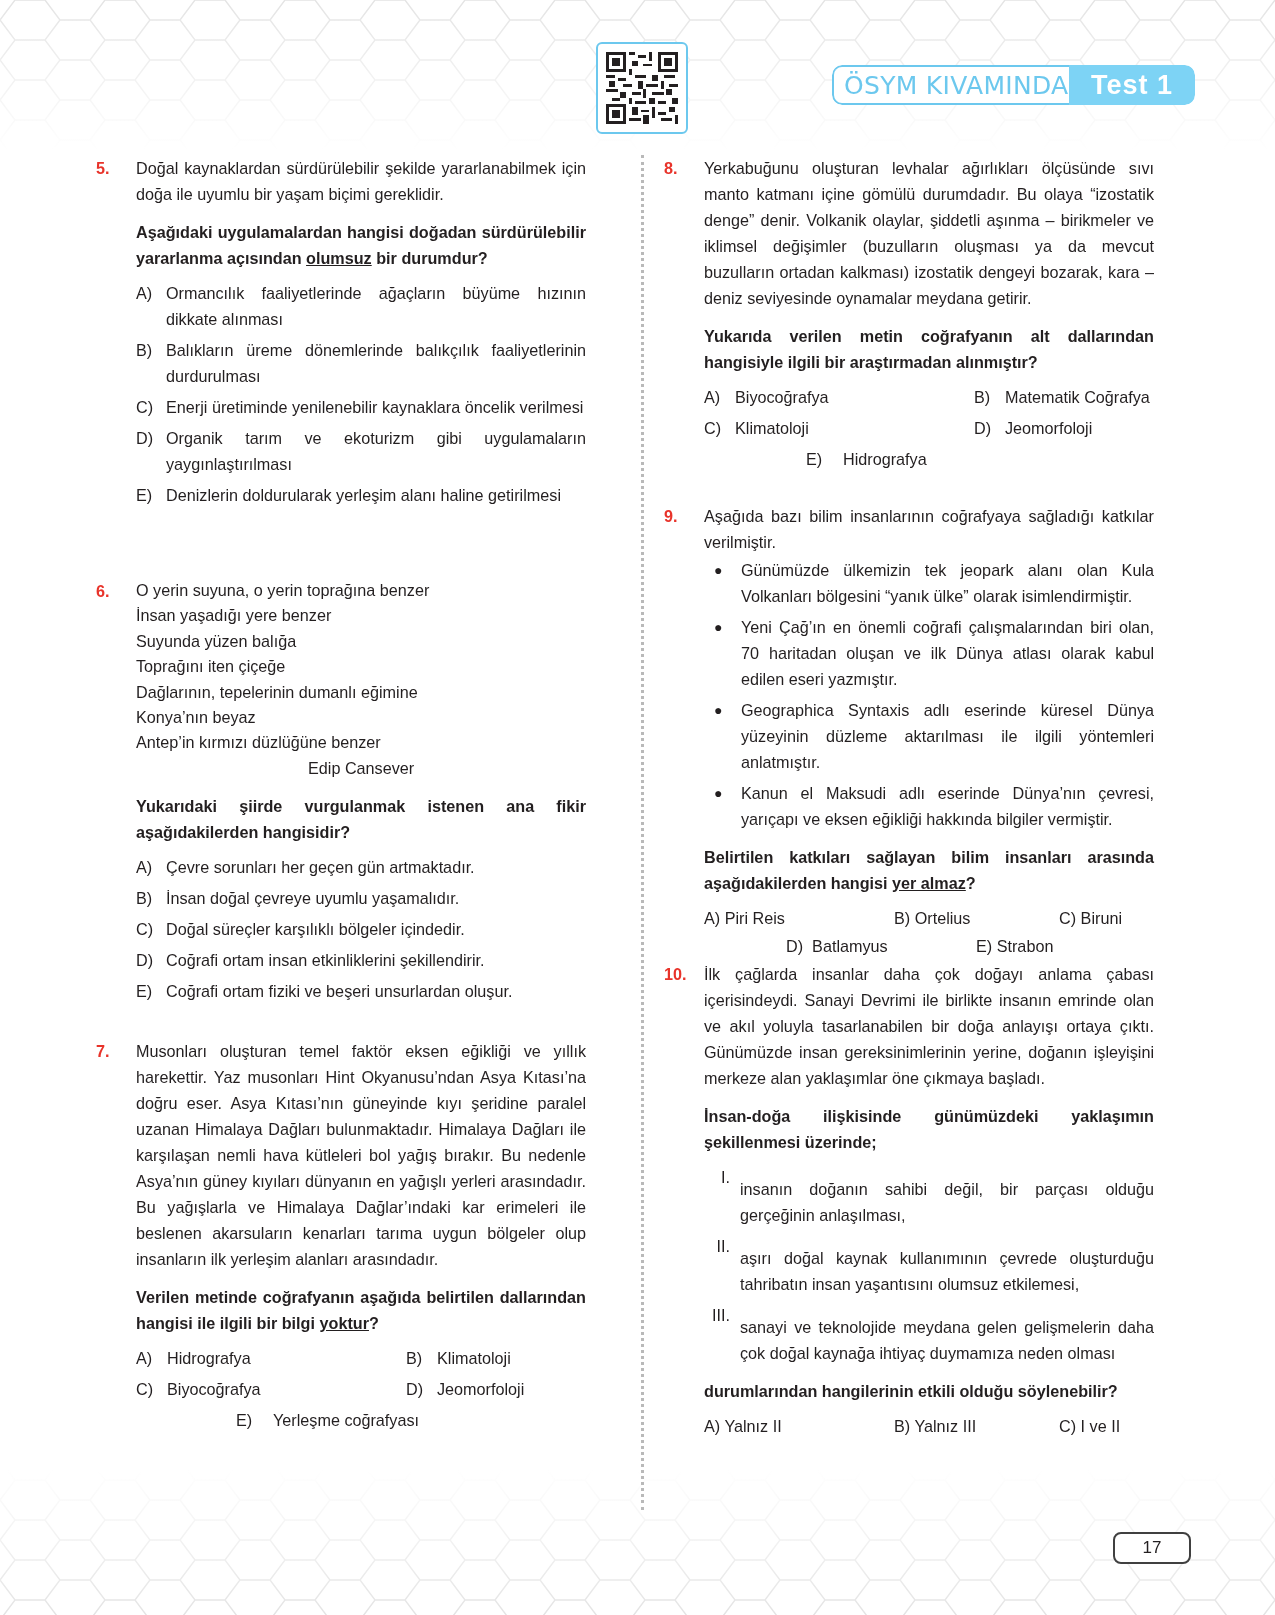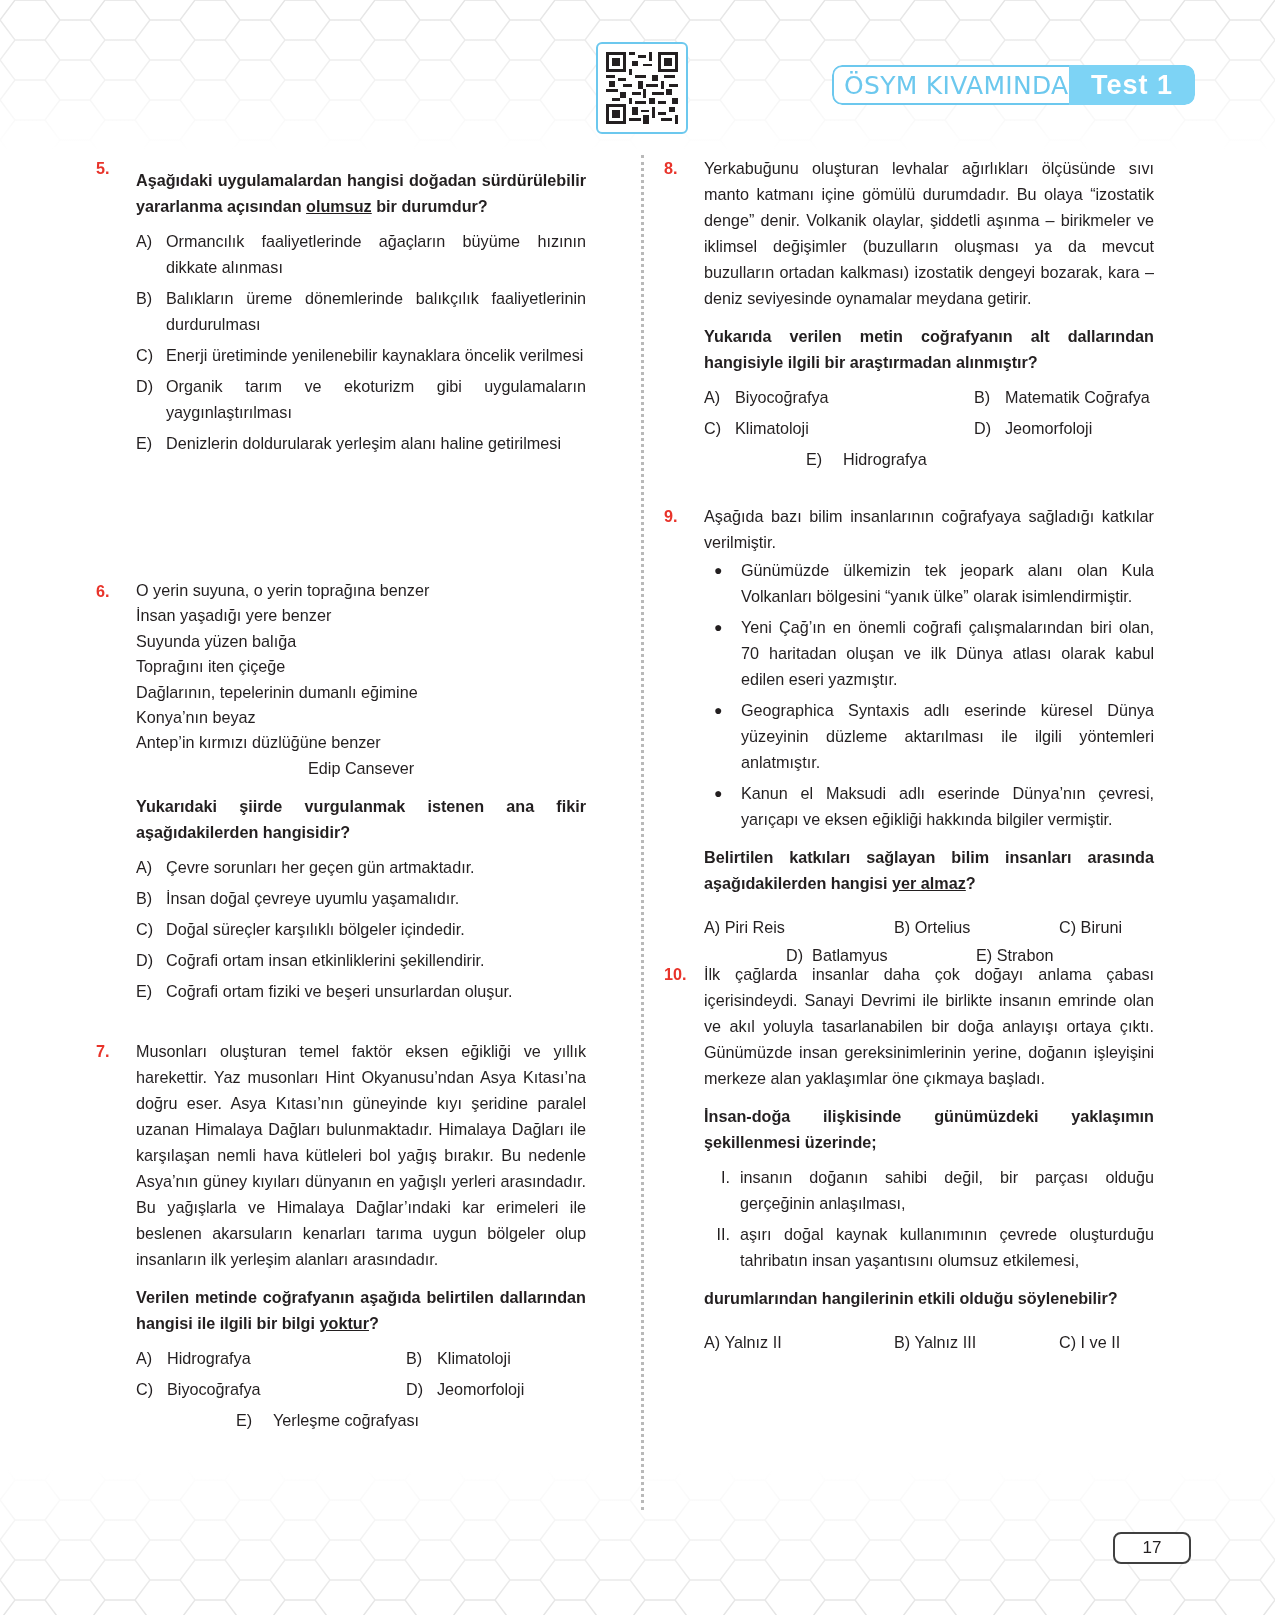--- a/index.html
+++ b/index.html
@@ -72,23 +72,23 @@
   .poem-author { padding-left: 172px; line-height: 25.4px; }
 
   .bullets { margin-top: 2px; }
   .bullet { display: flex; margin-bottom: 5px; padding-left: 10px; }
   .bullet .dot { flex: 0 0 27px; font-size: 14px; }
   .bullet .bt { flex: 1; text-align: justify; }
 
   .roman { margin-top: 9px; }
   .roman .ri { display: flex; margin-bottom: 5px; }
   .roman .rl { flex: 0 0 36px; text-align: right; padding-right: 10px; }
-  .roman .rt { flex: 1; text-align: justify; }
-
-  .grid3 { display: grid; grid-template-columns: 190px 165px 120px; margin-top: 18px; }
+  .roman .rt { flex: 1; text-align: justify; margin-top: 12px; }
+
+  .grid3 { display: grid; grid-template-columns: 190px 165px 120px; margin-top: 9px; }
   .grid3b { display: flex; margin-top: 2px; padding-left: 82px; }
   .grid3b span:first-child { width: 190px; }
 
   .page-num {
     position: absolute; left: 1113px; top: 1532px; width: 78px; height: 32px;
     border: 2px solid #404040; border-radius: 8px; background: #fff;
     font-size: 17px; display: flex; align-items: center; justify-content: center;
     color: #231f20;
   }
 </style>
@@ -176,20 +176,21 @@
     <span class="label">Test 1</span>
   </div>
 
   <div class="divider"></div>
 
   <div class="col left">
 
     <div class="question" style="top:0;">
       <span class="qnum">5.</span>
       <div class="qbody">
+        <p class="stem">Doğal kaynaklardan sürdürülebilir şekilde yararlanabilmek için doğa ile uyumlu bir yaşam biçimi gereklidir.</p>
         <p class="prompt"><span>Aşağıdaki uygulamalardan hangisi doğadan sürdürülebilir yararlanma açısından </span><u>olumsuz</u><span> bir durumdur?</span></p>
         <div class="opts">
           <div class="opt">
               <span class="ol">A)</span>
               <span class="ot">Ormancılık faaliyetlerinde ağaçların büyüme hızının dikkate alınması</span>
             </div>
           <div class="opt">
               <span class="ol">B)</span>
               <span class="ot">Balıkların üreme dönemlerinde balıkçılık faaliyetlerinin durdurulması</span>
             </div>
@@ -353,20 +354,24 @@
         <p class="prompt">İnsan-doğa ilişkisinde günümüzdeki yaklaşımın şekillenmesi üzerinde;</p>
         <div class="roman">
           <div class="ri">
               <span class="rl">I.</span>
               <span class="rt">insanın doğanın sahibi değil, bir parçası olduğu gerçeğinin anlaşılması,</span>
             </div>
           <div class="ri">
               <span class="rl">II.</span>
               <span class="rt">aşırı doğal kaynak kullanımının çevrede oluşturduğu tahribatın insan yaşantısını olumsuz etkilemesi,</span>
             </div>
+          <div class="ri">
+              <span class="rl">III.</span>
+              <span class="rt">sanayi ve teknolojide meydana gelen gelişmelerin daha çok doğal kaynağa ihtiyaç duymamıza neden olması</span>
+            </div>
         </div>
         <p class="prompt">durumlarından hangilerinin etkili olduğu söylenebilir?</p>
         <div class="grid3">
           <span><span>A)</span> <span>Yalnız II</span></span>
           <span><span>B)</span> <span>Yalnız III</span></span>
           <span><span>C)</span> <span>I ve II</span></span>
         </div>
       </div>
     </div>
   </div>

